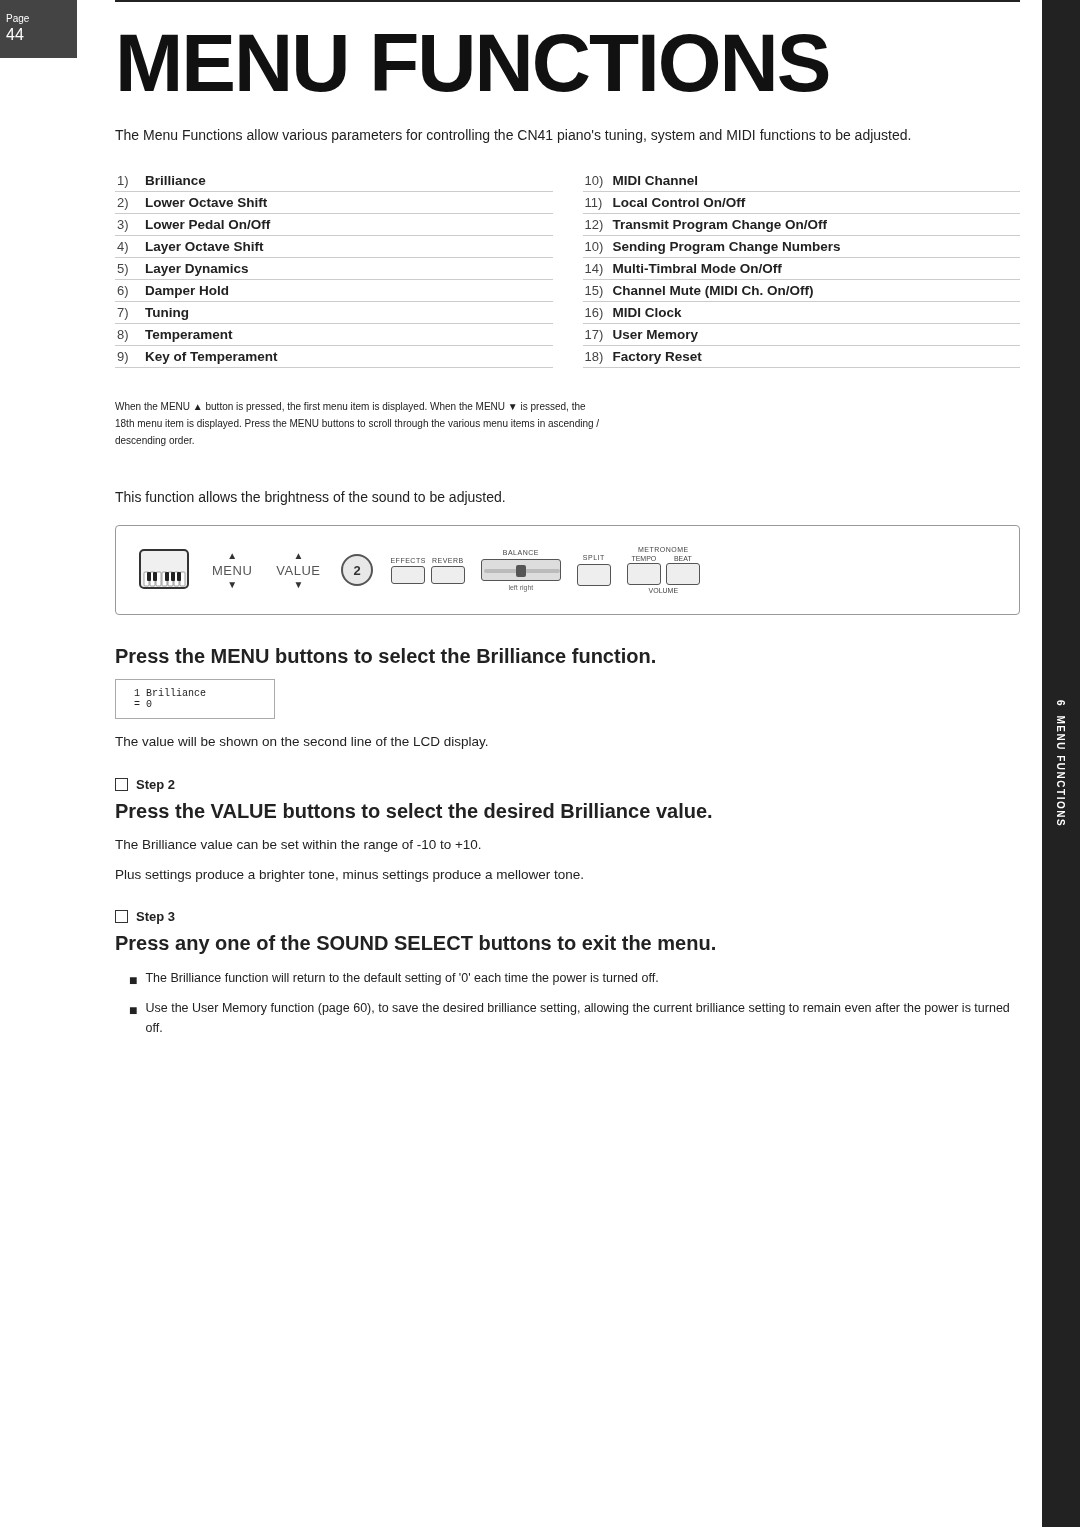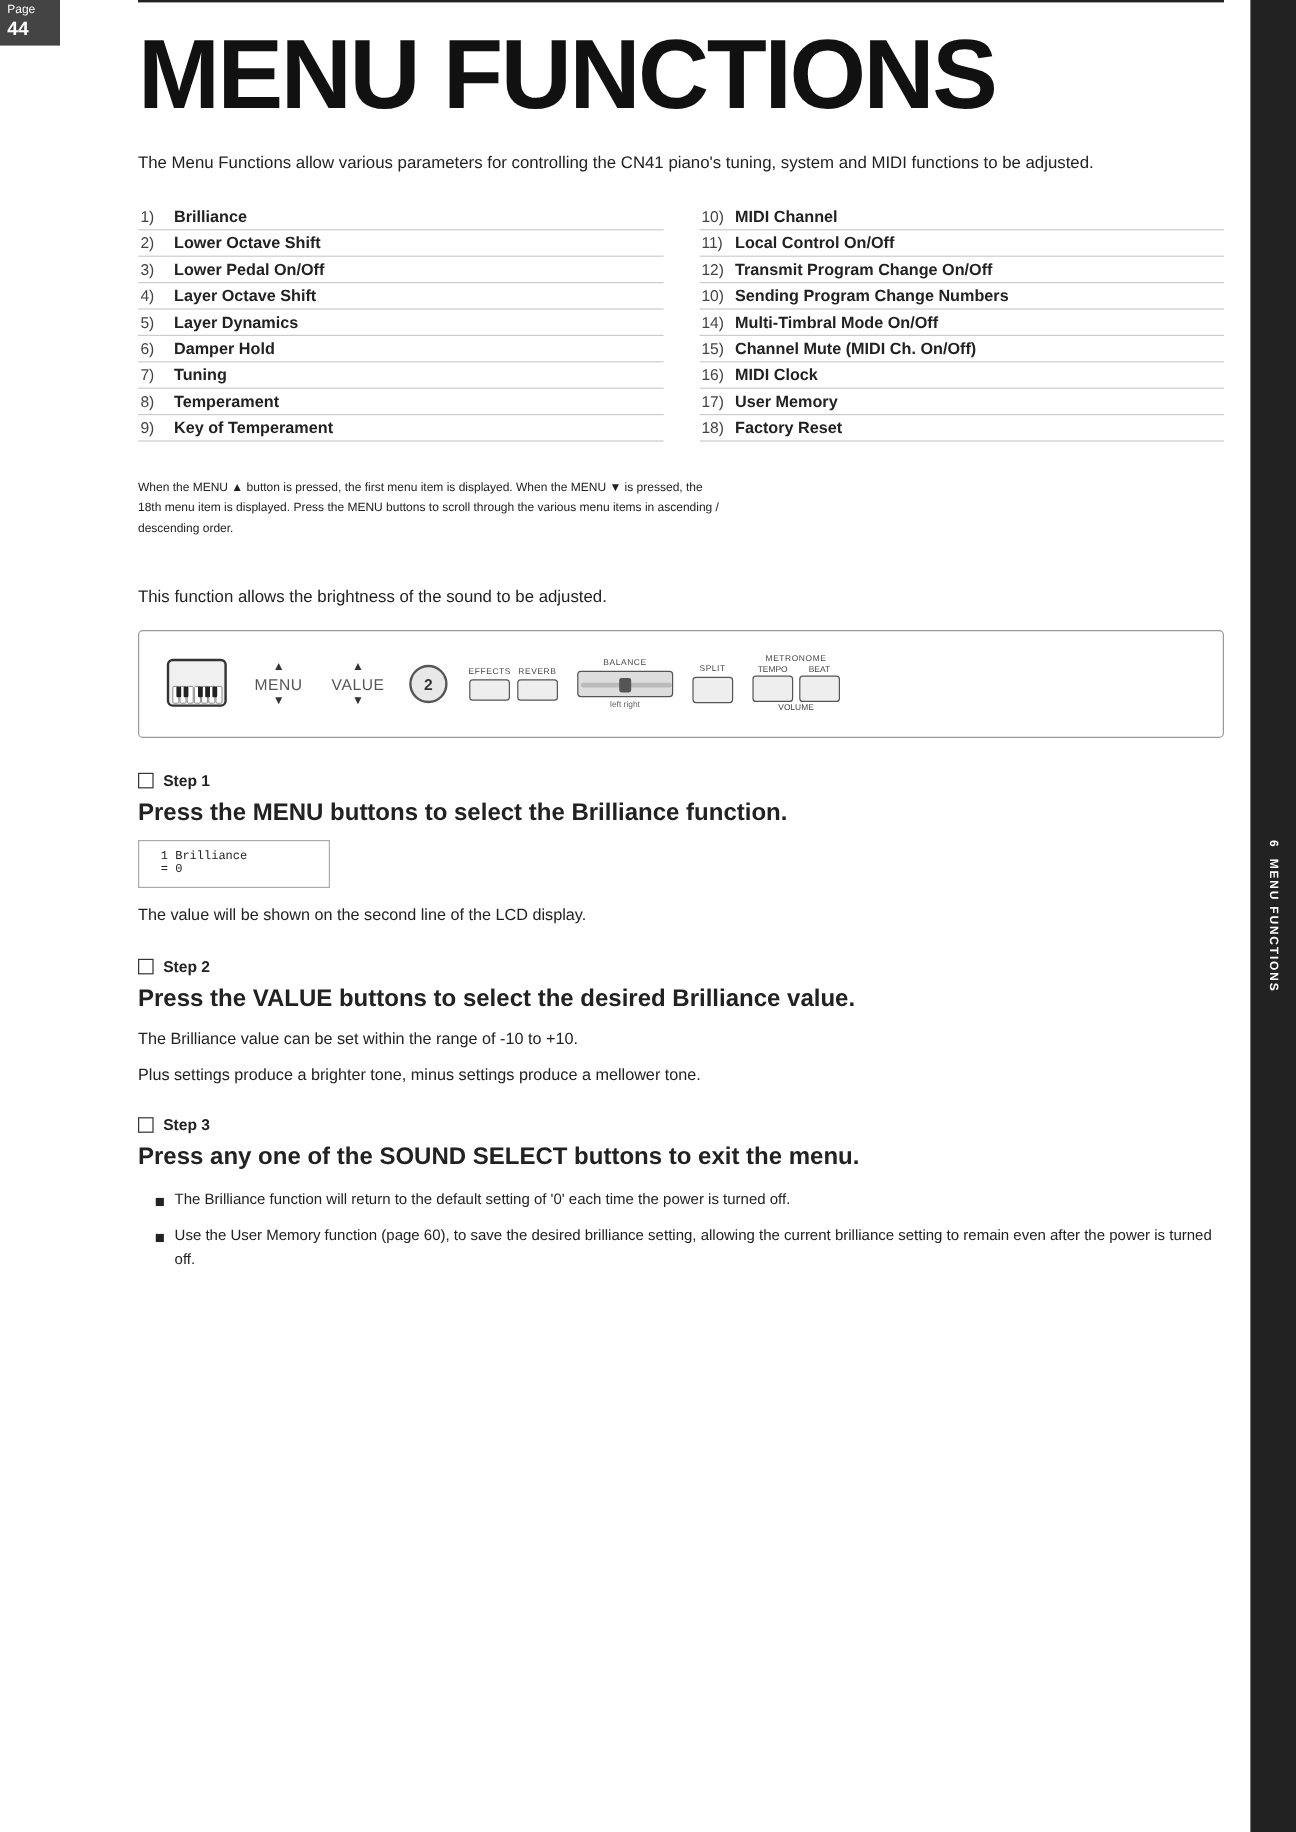--- a/index.html
+++ b/index.html
@@ -14,22 +14,22 @@
       font-size: 15px;
     }
 
     
     .page-tab {
       position: absolute;
       left: 0;
       top: 0;
       background: #444;
       color: #fff;
-      width: 50px;
-      padding: 2px 6px;
+      width: 77px;
+      padding: 12px 6px;
       font-size: 11px;
       line-height: 1.3;
       z-index: 10;
     }
 
     .main-content {
       margin-left: 55px;
       padding: 0 60px 40px 60px;
     }
 
@@ -363,21 +363,21 @@
       letter-spacing: 1.5px;
       text-transform: uppercase;
       font-weight: bold;
     }
   </style>
 </head>
 <body>
 
 <div class="page-tab">
   <div style="font-size:10px;">Page</div>
-  <div style="font-size:16px;font-weight:bold;">44</div>
+  <div style="font-size:16px;font-weight:normal;">44</div>
 </div>
 
 <div class="right-side-label">
   <div class="right-side-text">
     <span>6</span>&nbsp;&nbsp;<span>MENU FUNCTIONS</span>
   </div>
 </div>
 
 <div class="main-content">
   <hr class="top-rule">
@@ -556,24 +556,20 @@
           <div style="display:flex;flex-direction:column;align-items:center;gap:1px;">
             <span class="metro-beat-label">BEAT</span>
             <div class="metro-btn"></div>
           </div>
         </div>
         <span class="volume-label">VOLUME</span>
       </div>
     </div>
 
     <div class="step-container">
-      <div class="step-header">
-        <div class="step-checkbox"></div>
-        <span>Step 1</span>
-      </div>
       <div class="step-instruction">Press the MENU buttons to select the Brilliance function.</div>
       <div class="lcd-display">
         <div>1 Brilliance</div>
         <div>    = 0</div>
       </div>
       <p class="step-desc">The value will be shown on the second line of the LCD display.</p>
     </div>
 
     <div class="step-container">
       <div class="step-header">

